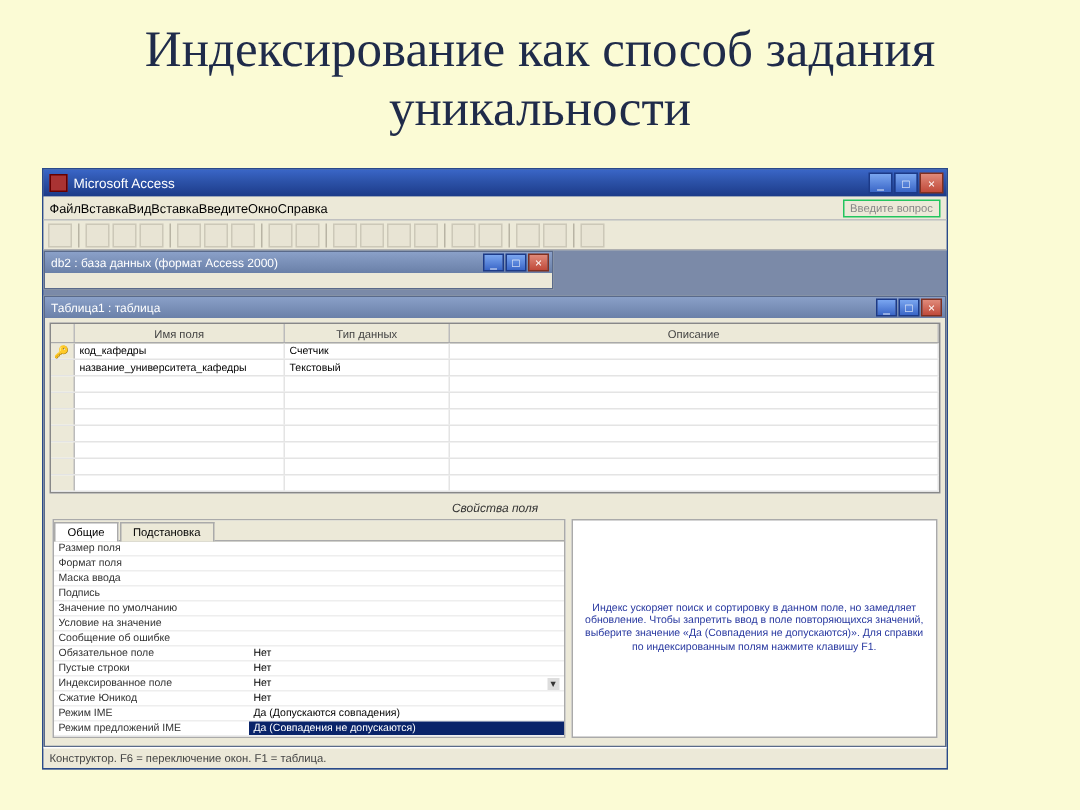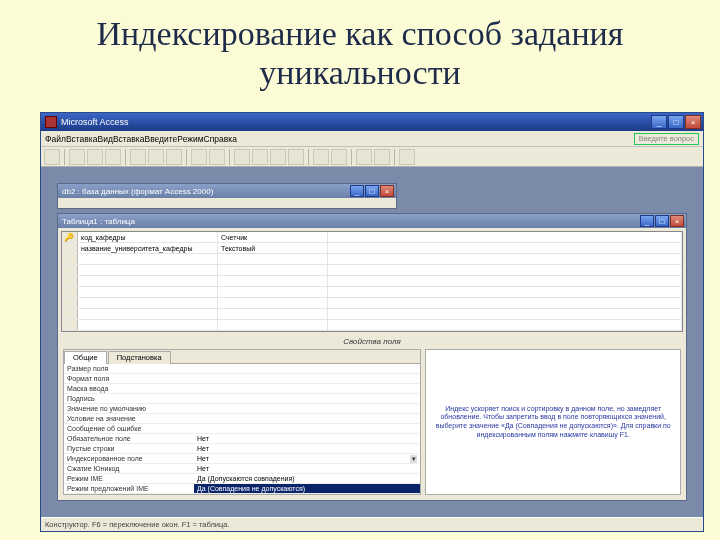--- a/index.html
+++ b/index.html
@@ -13,22 +13,22 @@
   .slide-title {
     font-family: "Times New Roman", serif;
     font-size: 34px;
     text-align: center;
     color: #1f2b4a;
     padding: 14px 40px 20px;
     line-height: 1.15;
     font-weight: 400;
   }
   .app-window {
-    margin: 0 40px;
-    width: 664px;
+    margin: 0 28px;
+    width: 604px;
     border: 1px solid #2a4a8a;
     background: #7b8aa8;
   }
   .titlebar {
     background: linear-gradient(#3a66c7, #2c52a8 45%, #1c3a88);
     color: #fff;
     height: 18px;
     display: flex;
     align-items: center;
     padding: 0 2px 0 4px;
@@ -76,21 +76,21 @@
   .tb-btn {
     width: 16px; height: 16px;
     background: #e8e4d4;
     border: 1px solid #ccc8b8;
     cursor: pointer;
   }
   .tb-sep { width:1px; height:16px; background:#b8b4a4; margin:0 2px; }
 
   .workarea {
     background: #7b8aa8;
-    padding: 16px;
+    padding: 0;
   }
   .child-window {
     background: #ece9d8;
     border: 1px solid #5a6a8a;
   }
   .child-window.db {
     margin-bottom: 4px;
   }
   .child-title {
     background: linear-gradient(#8aa0c8,#6a80a8);
@@ -215,21 +215,21 @@
       <div class="win-btn close">×</div>
     </div>
   </div>
 
   <div class="menubar">
     <span>Файл</span>
     <span>Вставка</span>
     <span>Вид</span>
     <span>Вставка</span>
     <span>Введите</span>
-    <span>Режим</span>
+    <span>Окно</span>
     <span>Справка</span>
     <span class="spacer"></span>
     <span class="help-box">Введите вопрос</span>
   </div>
 
   <div class="toolbar">
     <div class="tb-btn"></div>
     <div class="tb-sep"></div>
     <div class="tb-btn"></div>
     <div class="tb-btn"></div>
@@ -274,20 +274,26 @@
       <div class="child-title">
         <span>Таблица1 : таблица</span>
         <div class="win-btns">
           <div class="win-btn">_</div>
           <div class="win-btn">□</div>
           <div class="win-btn close">×</div>
         </div>
       </div>
       <div class="child-body">
         <div class="grid-wrap">
+          <div class="grid-header">
+            <div class="gh-rowsel"></div>
+            <div class="gh-col gh-name">Имя поля</div>
+            <div class="gh-col gh-type">Тип данных</div>
+            <div class="gh-col gh-desc">Описание</div>
+          </div>
           <div id="grid-rows">
               <div class="grid-row">
                 <div class="rowsel">🔑</div>
                 <div class="cell c-name">код_кафедры</div>
                 <div class="cell c-type">Счетчик</div>
                 <div class="cell c-desc"></div>
               </div>
               <div class="grid-row">
                 <div class="rowsel"></div>
                 <div class="cell c-name">название_университета_кафедры</div>

